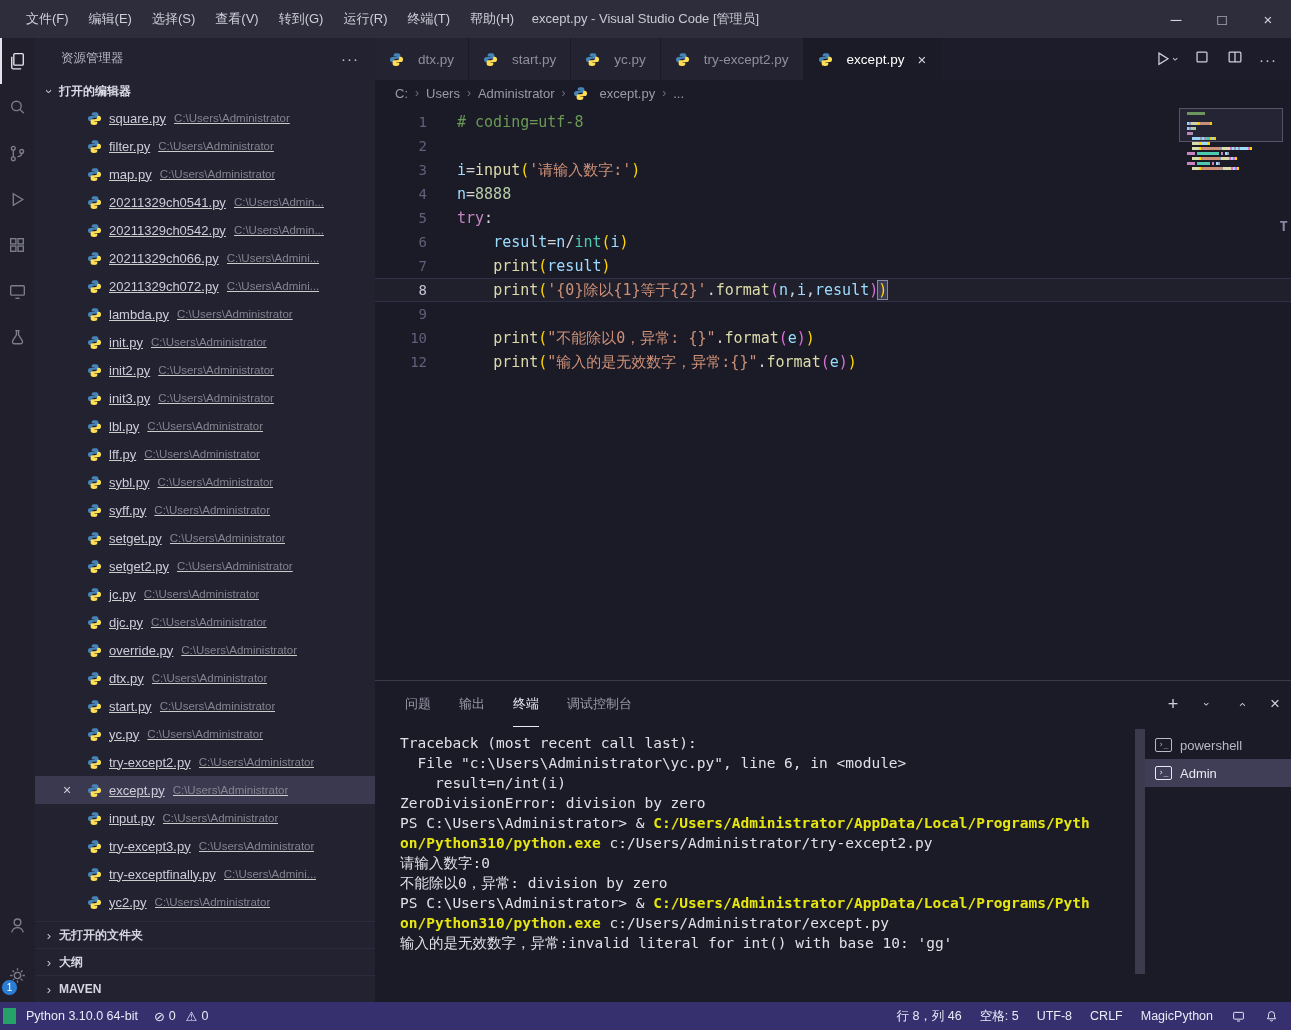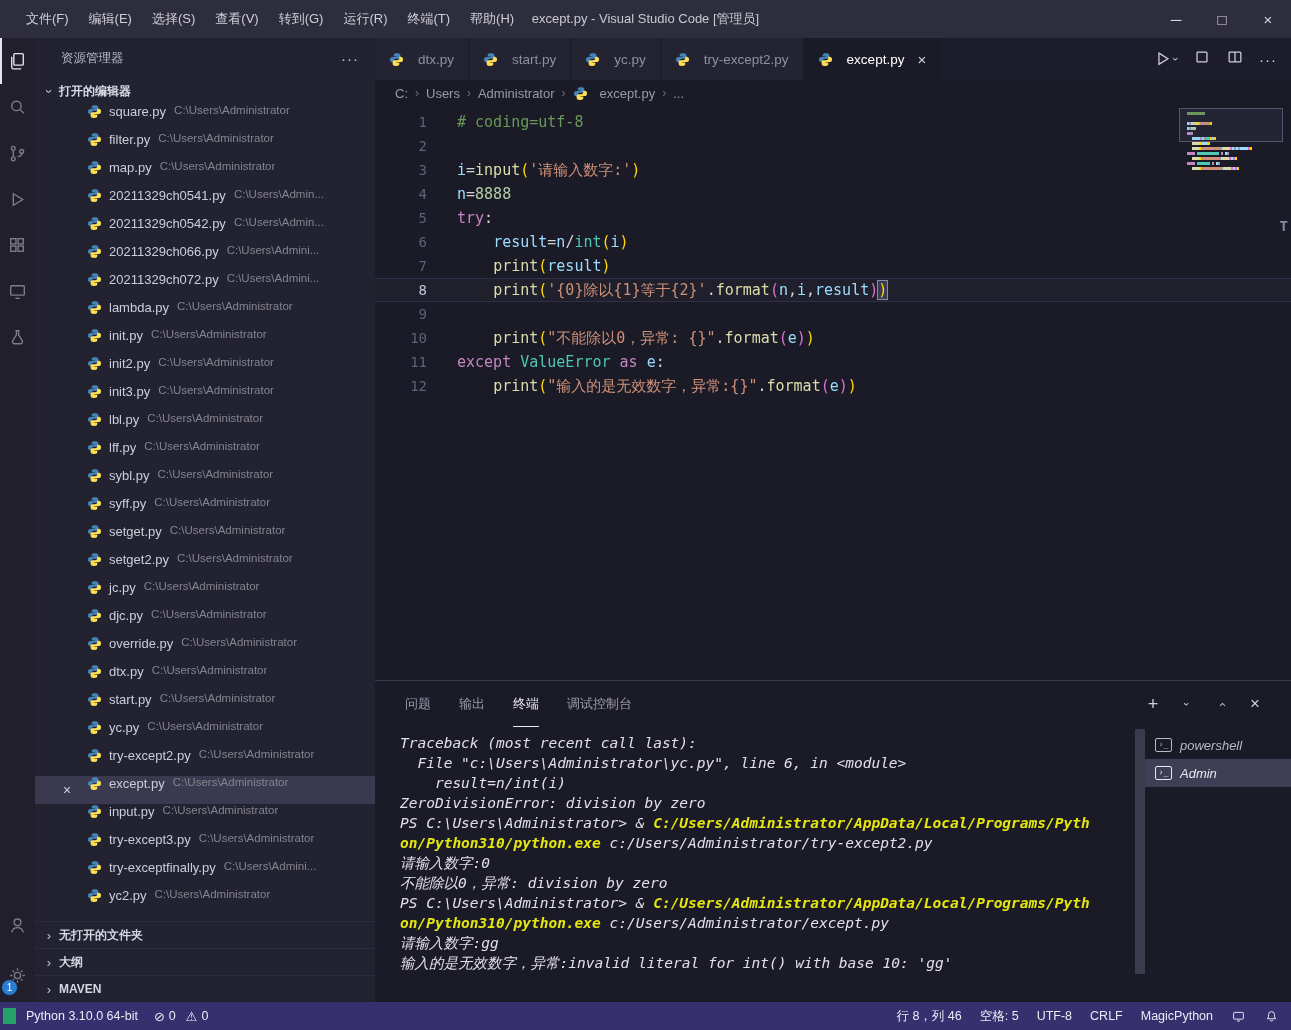--- a/index.html
+++ b/index.html
@@ -30,21 +30,21 @@
     font-size:10px;display:flex;align-items:center;justify-content:center;border:1px solid #201f2b;}
 
   
   .sidebar{width:340px;background:#232231;flex:none;display:flex;flex-direction:column;font-size:13px;min-height:0;}
   .sidebar-header{height:40px;flex:none;display:flex;align-items:center;padding:0 16px 0 26px;color:#b7b7c5;font-size:12.5px;}
   .sidebar-actions{margin-left:auto;color:#c5c5d2;font-size:15px;letter-spacing:1px;cursor:pointer;}
   .section-header{height:26px;flex:none;display:flex;align-items:center;font-weight:bold;color:#dcdce8;font-size:12px;padding-left:8px;gap:4px;}
   .chev{display:inline-block;width:12px;text-align:center;color:#c5c5d2;font-weight:normal;font-size:13px;}
   .chev.down{transform:rotate(90deg);}
   .file-list{flex:1;overflow:hidden;}
-  .file-row{height:28px;display:flex;align-items:flex-start;padding-left:52px;position:relative;cursor:pointer;white-space:nowrap;overflow:hidden;}
+  .file-row{height:28px;display:flex;align-items:center;padding-left:52px;position:relative;cursor:pointer;white-space:nowrap;overflow:hidden;text-decoration:underline;}
   .file-row.selected{background:#3a3950;}
   .row-close{position:absolute;left:28px;top:0;height:28px;display:flex;align-items:center;color:#d0d0dc;font-size:14px;}
   .pyicon{width:15px;height:15px;margin-right:7px;flex:none;display:inline-flex;}
   .fname{color:#cdcdd9;margin-right:8px;flex:none;}
   .fpath{color:#84848f;font-size:11.5px;overflow:hidden;text-overflow:ellipsis;}
   .bottom-sections{flex:none;}
   .section-row{height:27px;border-top:1px solid #2d2c3c;display:flex;align-items:center;font-weight:bold;font-size:12px;color:#d6d6e2;padding-left:8px;gap:4px;cursor:pointer;}
 
   
   .editor-region{flex:1;display:flex;flex-direction:column;min-width:0;background:#1b1a27;}
@@ -74,26 +74,26 @@
   .b1{color:#FFD700}.b2{color:#DA70D6}
   .tok-match{outline:1px solid #8a8aa0;background:#3a3a55;}
   .minimap-wrap{position:absolute;top:6px;right:18px;width:86px;}
   .mm-line{height:3px;margin-bottom:2px;display:flex;}
   .mm-seg{height:3px;display:inline-block;}
   .mm-slider{position:absolute;top:2px;right:8px;width:104px;height:34px;background:rgba(130,130,180,0.10);border:1px solid rgba(175,175,205,0.35);}
   .ovr-mark{position:absolute;right:3px;top:112px;font:600 14px "DejaVu Sans Mono",monospace;color:#8888a0;}
 
   
   .panel{height:322px;flex:none;border-top:1px solid #3a3949;display:flex;flex-direction:column;background:#1b1a27;}
-  .panel-header{height:46px;flex:none;display:flex;align-items:center;padding:0 28px 0 30px;}
+  .panel-header{height:46px;flex:none;display:flex;align-items:center;padding:0 8px 0 30px;}
   .panel-tab{margin-right:28px;font-size:13px;color:#9a9aa9;height:100%;display:flex;align-items:center;border-bottom:1px solid transparent;cursor:pointer;}
   .panel-tab.active{color:#eaeaf4;border-bottom-color:#eaeaf4;}
   .panel-actions{margin-left:auto;display:flex;gap:18px;align-items:center;color:#cfcfda;}
   .pa{cursor:pointer;display:inline-flex;align-items:center;justify-content:center;width:16px;}
-  .panel-body{flex:1;display:flex;min-height:0;font-style:italic;}
+  .panel-body{flex:1;display:flex;min-height:0;}
   .terminal{flex:1;min-width:0;padding:6px 0 0 25px;font-family:"DejaVu Sans Mono",monospace;font-size:14.5px;line-height:20px;}
   .tline{height:20px;white-space:pre;overflow:hidden;}
   .tfg{color:#e0e0e8;}
   .ty{color:#e5e510;font-weight:bold;}
   .tcursor{display:inline-block;width:9px;height:16px;border:1px solid #d8d8e2;vertical-align:-3px;}
   .term-scrollbar{width:10px;flex:none;position:relative;}
   .term-thumb{position:absolute;top:2px;bottom:28px;left:0;width:10px;background:#3c3b4d;}
   .term-list{width:146px;flex:none;padding-top:4px;font-size:13px;}
   .term-item{height:28px;display:flex;align-items:center;gap:8px;padding-left:10px;color:#b9b9c6;cursor:pointer;}
   .term-item.selected{background:#3f3e56;color:#e8e8f2;}
@@ -609,21 +609,20 @@
             <div class="code-line"><span class="lnum">1</span><span class="ltext"><span class="com"># coding=utf-8</span></span></div>
             <div class="code-line"><span class="lnum">2</span><span class="ltext"></span></div>
             <div class="code-line"><span class="lnum">3</span><span class="ltext"><span class="var">i</span><span class="op">=</span><span class="fn">input</span><span class="b1">(</span><span class="str">'请输入数字:'</span><span class="b1">)</span></span></div>
             <div class="code-line"><span class="lnum">4</span><span class="ltext"><span class="var">n</span><span class="op">=</span><span class="num">8888</span></span></div>
             <div class="code-line"><span class="lnum">5</span><span class="ltext"><span class="kw">try</span><span class="op">:</span></span></div>
             <div class="code-line"><span class="lnum">6</span><span class="ltext"><span class="op">    </span><span class="var">result</span><span class="op">=</span><span class="var">n</span><span class="op">/</span><span class="cls">int</span><span class="b1">(</span><span class="var">i</span><span class="b1">)</span></span></div>
             <div class="code-line"><span class="lnum">7</span><span class="ltext"><span class="op">    </span><span class="fn">print</span><span class="b1">(</span><span class="var">result</span><span class="b1">)</span></span></div>
             <div class="code-line active"><span class="lnum">8</span><span class="ltext"><span class="op">    </span><span class="fn">print</span><span class="b1">(</span><span class="str">'{0}除以{1}等于{2}'</span><span class="op">.</span><span class="fn">format</span><span class="b2">(</span><span class="var">n</span><span class="op">,</span><span class="var">i</span><span class="op">,</span><span class="var">result</span><span class="b2">)</span><span class="b1 tok-match">)</span></span></div>
             <div class="code-line"><span class="lnum">9</span></div>
             <div class="code-line"><span class="lnum">10</span><span class="ltext"><span class="op">    </span><span class="fn">print</span><span class="b1">(</span><span class="str">"不能除以0，异常: {}"</span><span class="op">.</span><span class="fn">format</span><span class="b2">(</span><span class="var">e</span><span class="b2">)</span><span class="b1">)</span></span></div>
-            <div class="code-line"><span class="lnum">11</span><span class="ltext"><span class="kw">except</span><span class="op"> </span><span class="cls">ValueError</span><span class="op"> </span><span class="kw">as</span><span class="op"> </span><span class="var">e</span><span class="op">:</span></span></div>
             <div class="code-line"><span class="lnum">12</span><span class="ltext"><span class="op">    </span><span class="fn">print</span><span class="b1">(</span><span class="str">"输入的是无效数字，异常:{}"</span><span class="op">.</span><span class="fn">format</span><span class="b2">(</span><span class="var">e</span><span class="b2">)</span><span class="b1">)</span></span></div>
           </div>
         <div class="minimap-wrap">
             <div class="mm-line">
               <span class="mm-seg" style="width: 18.2px; background: rgb(106, 153, 85);"></span>
             </div>
             <div class="mm-line"></div>
             <div class="mm-line">
               <span class="mm-seg" style="width: 2px; background: rgb(156, 220, 254);"></span>
               <span class="mm-seg" style="width: 2px; background: rgb(154, 154, 176);"></span>
@@ -742,21 +741,20 @@
               <div class="tline"><span class="tfg">Traceback (most recent call last):</span></div>
               <div class="tline"><span class="tfg">  File "c:\Users\Administrator\yc.py", line 6, in &lt;module&gt;</span></div>
               <div class="tline"><span class="tfg">    result=n/int(i)</span></div>
               <div class="tline"><span class="tfg">ZeroDivisionError: division by zero</span></div>
               <div class="tline"><span class="tfg">PS C:\Users\Administrator&gt; &amp; </span><span class="ty">C:/Users/Administrator/AppData/Local/Programs/Pyth</span></div>
               <div class="tline"><span class="ty">on/Python310/python.exe</span><span class="tfg"> c:/Users/Administrator/try-except2.py</span></div>
               <div class="tline"><span class="tfg">请输入数字:0</span></div>
               <div class="tline"><span class="tfg">不能除以0，异常: division by zero</span></div>
               <div class="tline"><span class="tfg">PS C:\Users\Administrator&gt; &amp; </span><span class="ty">C:/Users/Administrator/AppData/Local/Programs/Pyth</span></div>
               <div class="tline"><span class="ty">on/Python310/python.exe</span><span class="tfg"> c:/Users/Administrator/except.py</span></div>
-              <div class="tline"><span class="tfg">请输入数字:gg</span></div>
               <div class="tline"><span class="tfg">输入的是无效数字，异常:invalid literal for int() with base 10: 'gg'</span></div>
             </div>
           <div class="term-scrollbar">
               <div class="term-thumb"></div>
             </div>
           <div class="term-list">
             <div class="term-item">
               <span class="term-glyph">›_</span>
               <span>powershell</span>
             </div>

